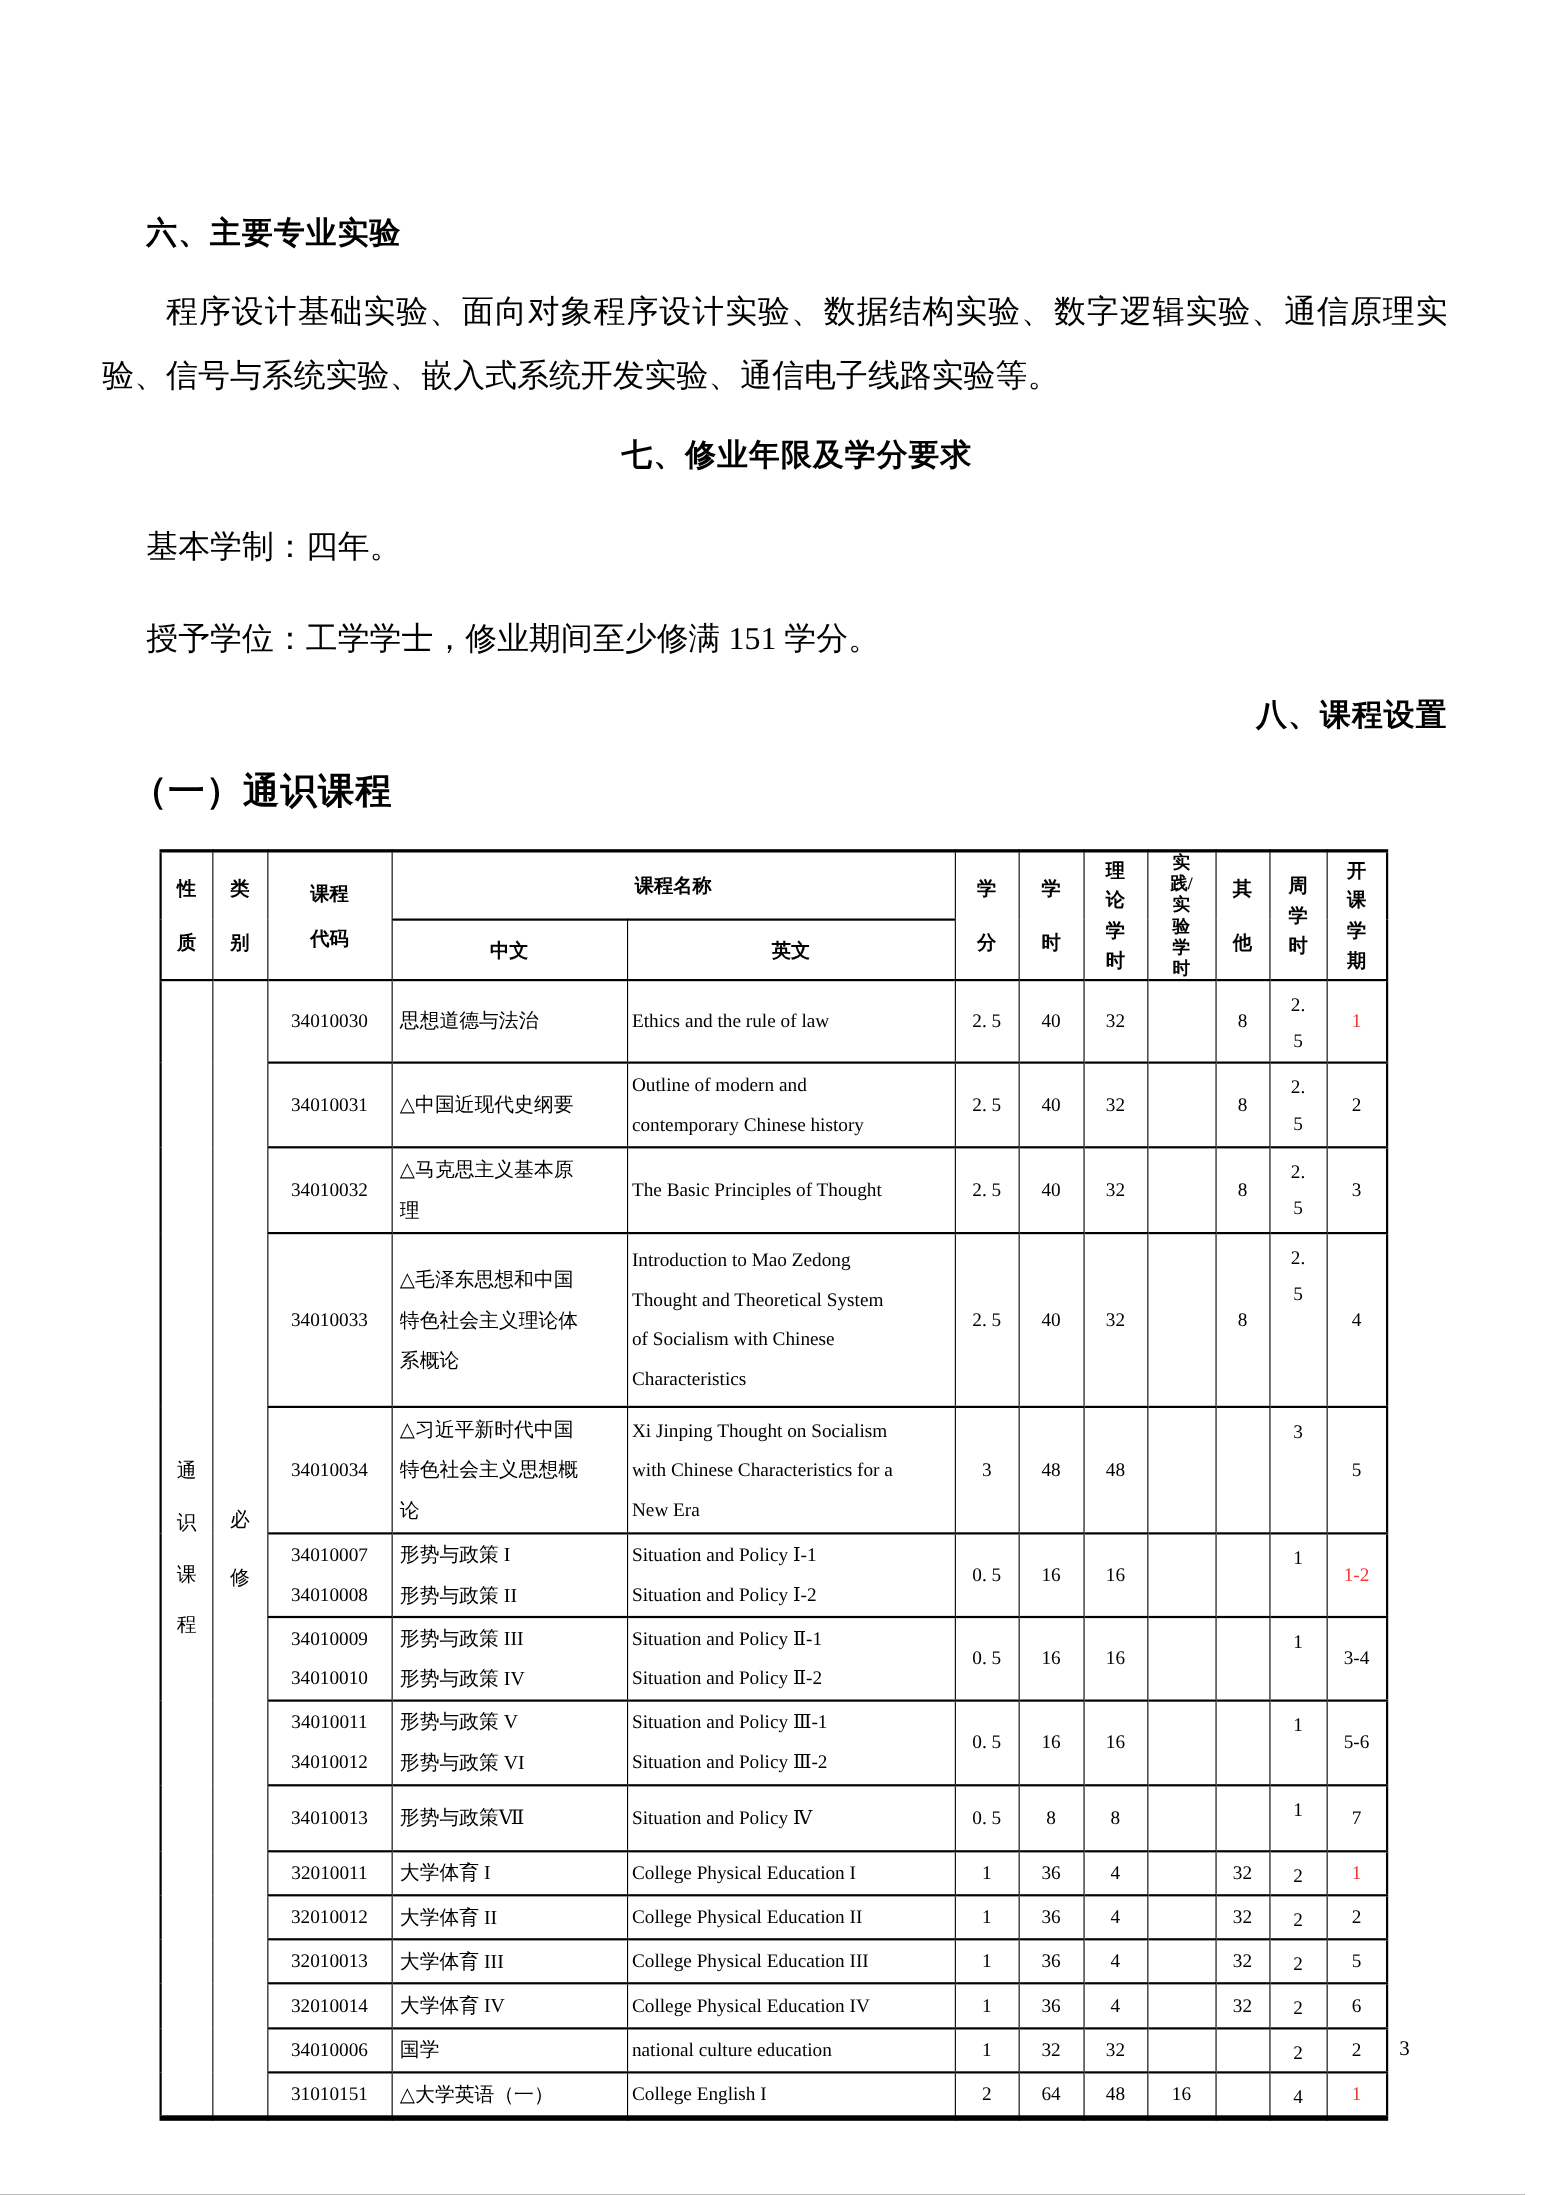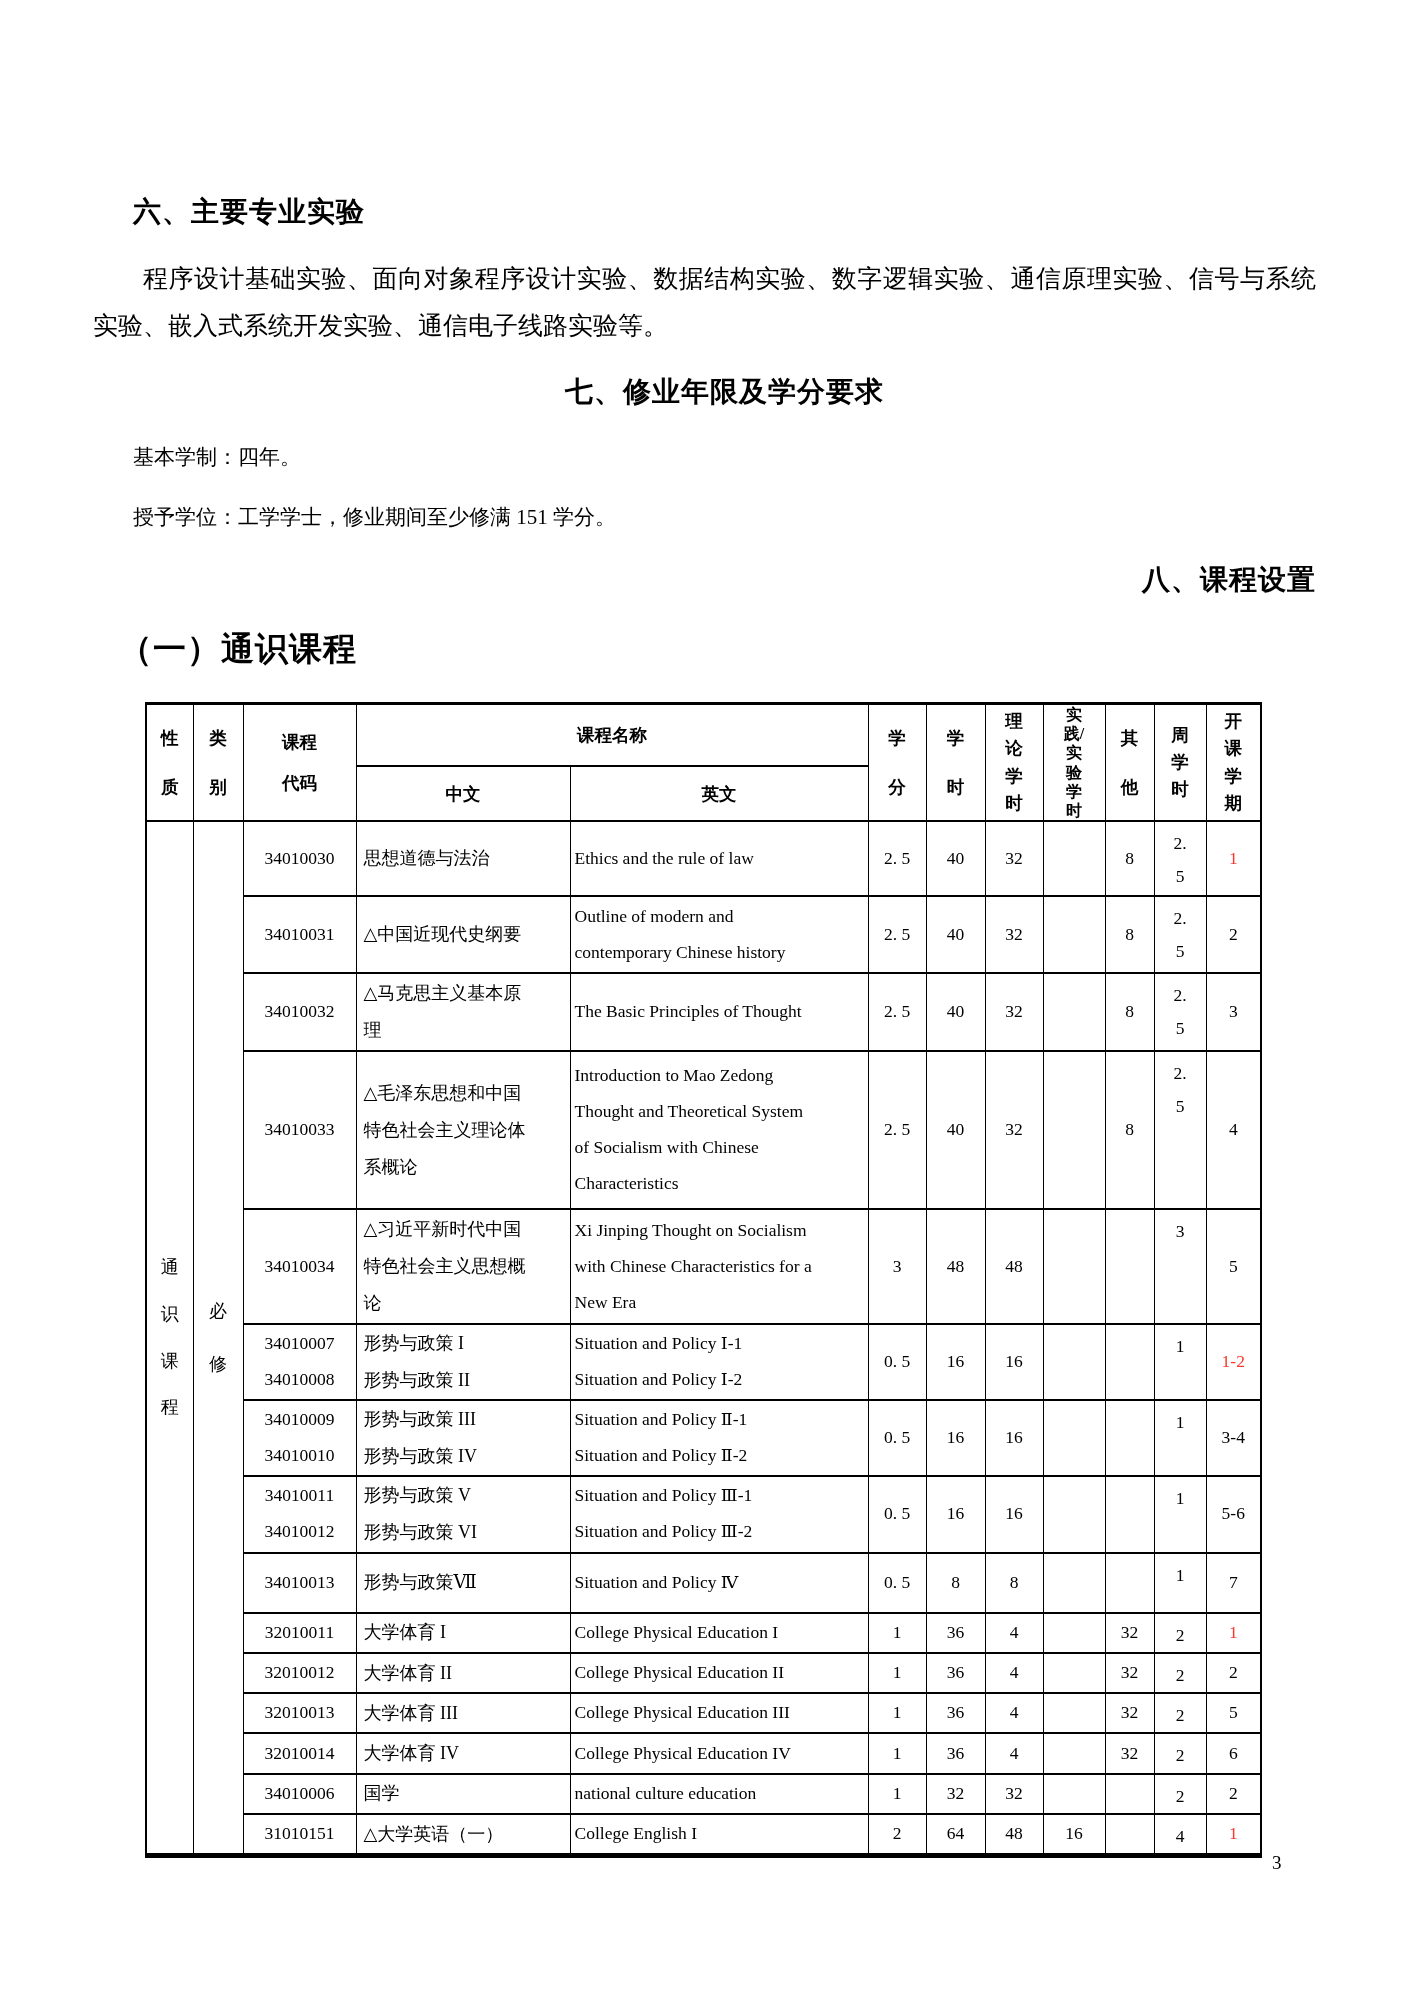--- a/index.html
+++ b/index.html
@@ -2,23 +2,23 @@
 <html><head>
 <meta charset="utf-8">
 <style>
   html,body{margin:0;padding:0;background:#888;}
   .page{position:relative;width:1411px;height:1995px;background:#ffffff;margin:0 auto;
         font-family:"Liberation Serif","DejaVu Serif",serif;color:#000;overflow:hidden;}
   .doc{padding:0 95px 15px 93px;}
   .hd{font-family:"Liberation Sans","DejaVu Sans",sans-serif;font-weight:bold;
       font-size:28px;letter-spacing:1px;}
   #h-exp{margin:193px 0 0 40px;}
-  #p-exp{margin:24px 0 0 0;font-size:25px;line-height:47px;text-indent:2em;text-align:justify;}
+  #p-exp{margin:24px 0 0 0;font-size:29px;line-height:58px;text-indent:2em;text-align:justify;}
   #h-dur{margin:24px 0 0 40px;text-align:center;}
-  .bodyline{margin:32px 0 0 40px;font-size:21px;}
+  .bodyline{margin:44px 0 0 40px;font-size:29px;}
   #h-course{margin:30px 0 0 40px;text-align:right;}
   .subhd{font-family:"Liberation Sans","DejaVu Sans",sans-serif;font-weight:bold;
          font-size:33px;margin:28px 0 0 26px;letter-spacing:1px;}
   table{border-collapse:collapse;table-layout:fixed;width:1116px;margin:30px 0 0 52px;}
   th,td{border:1px solid #000;border-top-width:2px;border-bottom-width:2px;
         white-space:pre-line;overflow:hidden;font-size:17.5px;padding:0;}
   table{border:2px solid #000;border-top:3px solid #000;border-bottom:5px solid #000;}
   th{font-weight:bold;text-align:center;vertical-align:middle;}
   td{vertical-align:middle;text-align:center;line-height:2.05;}
   .lh2{line-height:2.75;}

